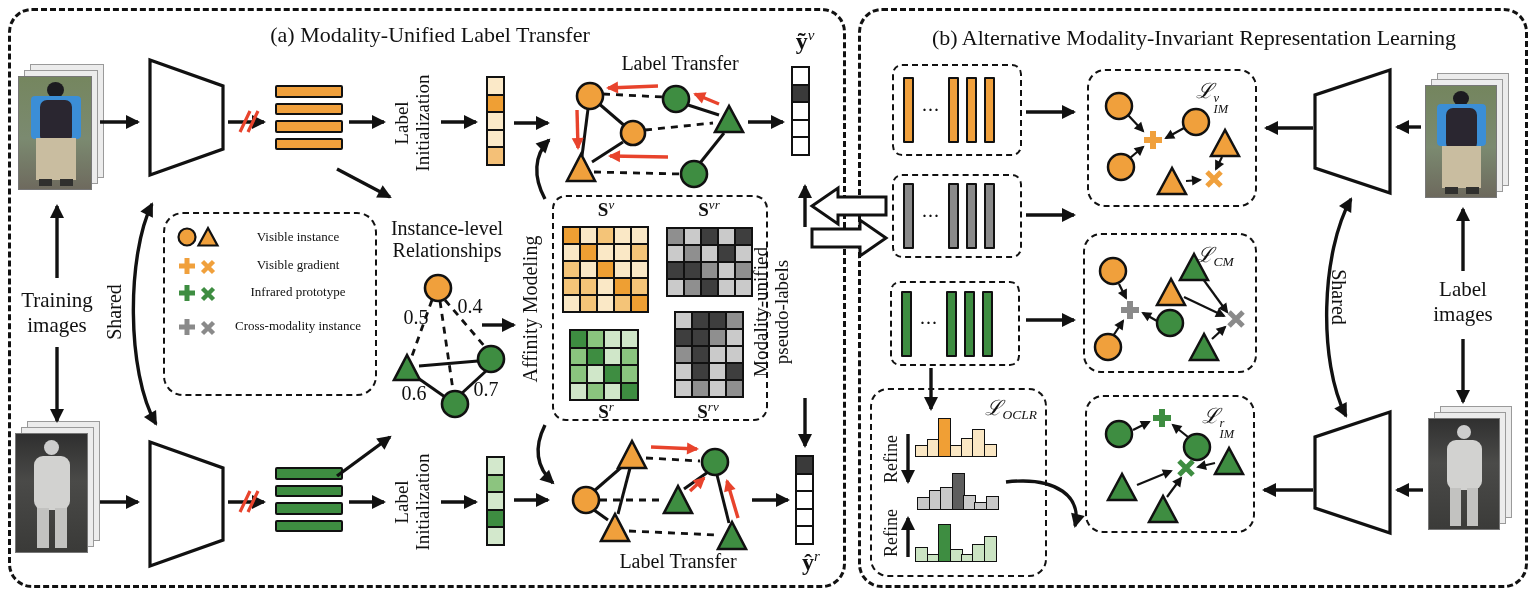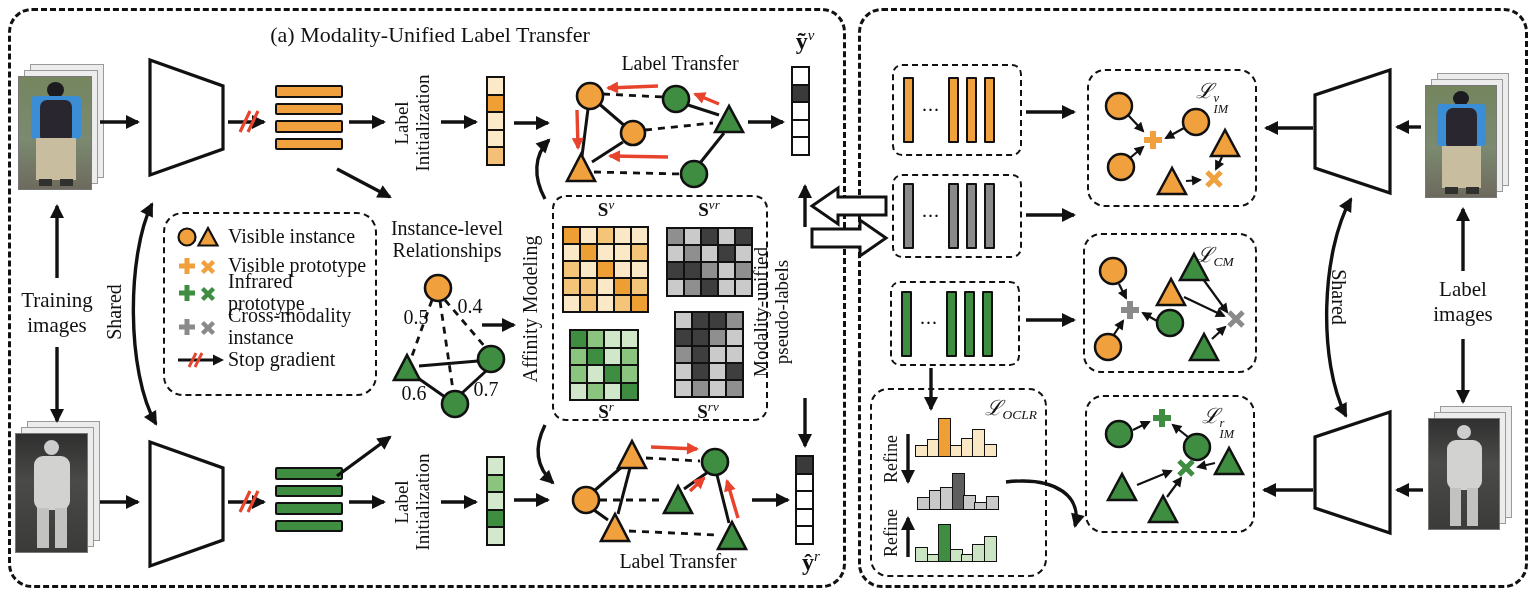--- a/index.html
+++ b/index.html
@@ -19,21 +19,21 @@
   .vec{position:absolute;display:flex;flex-direction:column;background:#111;padding:2px;gap:2px;z-index:4;}
   .vec .cell{width:15px;height:15.5px;}
   .hist{position:absolute;display:flex;align-items:flex-end;z-index:4;}
   .hist .bar{border:1.6px solid #111;margin-left:-1.6px;}
   .membox{position:absolute;display:flex;align-items:center;gap:7px;padding-left:9px;z-index:4;}
   .membox .mbar{width:11px;height:66px;border:2px solid #111;border-radius:1px;}
   .membox .dots{font-size:15px;font-weight:bold;letter-spacing:1px;margin:0 1px;}
   .fbars{position:absolute;display:flex;flex-direction:column;gap:5px;z-index:4;}
   .fbars .fbar{width:68px;height:12.5px;border:2px solid #111;border-radius:2px;}
   .legend-row{display:flex;align-items:center;}
-  .legend-label{flex:1;font-size:20px;line-height:1.08;}
+  .legend-label{flex:1;text-align:center;font-size:13px;line-height:1.08;}
   .legend-icons{width:52px;display:flex;align-items:center;}
   .photo-stack{position:absolute;z-index:3;}
   .ghost{position:absolute;width:100%;height:100%;background:#ececec;border:1px solid #9a9a9a;}
   .photo{position:absolute;left:0;top:0;width:100%;height:100%;overflow:hidden;border:1px solid #777;}
   .photo>div{position:absolute;}
   .mathlab{position:absolute;z-index:6;font-size:20px;font-style:italic;}
   .mathlab .scr{font-style:italic;font-size:21px;}
   .stack{display:inline-flex;flex-direction:column;font-size:12.5px;line-height:11px;vertical-align:-4px;font-style:italic;}
   .subonly{font-size:13.5px;font-style:italic;vertical-align:-4px;}
   .veclab{position:absolute;z-index:6;font-size:24px;font-weight:bold;text-align:center;}
@@ -97,20 +97,21 @@
     <div class="ghost" style="left:6px;top:-6px;"></div>
     <div class="photo" style="background:linear-gradient(180deg,#303030,#4b4b49 40%,#3b3b39);">
       <div style="left:28px;top:6px;width:14px;height:14px;border-radius:50%;background:#cdcdcd;filter:blur(.6px);"></div>
       <div style="left:18px;top:21px;width:35px;height:50px;border-radius:9px;background:#d2d2d0;filter:blur(.7px);"></div>
       <div style="left:21px;top:69px;width:11px;height:38px;background:#c2c2c0;filter:blur(.7px);"></div>
       <div style="left:38px;top:69px;width:11px;height:38px;background:#c2c2c0;filter:blur(.7px);"></div>
     </div>
   </div>
 
   <div class="txt ctr" style="left:180px;top:22px;width:500px;font-size:22px;">(a) Modality-Unified Label Transfer</div>
+  <div class="txt ctr" style="left:870px;top:25px;width:648px;font-size:22px;">(b) Alternative Modality-Invariant Representation Learning</div>
   <div class="txt ctr" style="left:8px;top:288px;width:98px;font-size:21px;line-height:1.2;">Training images</div>
   <div class="txt ctr" style="left:1418px;top:277px;width:90px;font-size:21px;line-height:1.2;">Label images</div>
   <div class="txt ctr" style="left:600px;top:52px;width:160px;font-size:20px;">Label Transfer</div>
   <div class="txt ctr" style="left:598px;top:550px;width:160px;font-size:20px;">Label Transfer</div>
   <div class="txt ctr" style="left:380px;top:217px;width:134px;font-size:20px;line-height:1.12;">Instance-level Relationships</div>
 
   <div class="vtextR" style="left:186px;top:118px;font-size:21px;">Encoder</div>
   <div class="vtextR" style="left:186px;top:503px;font-size:21px;">Encoder</div>
   <div class="vtextR" style="left:1351px;top:131px;font-size:21px;">Encoder</div>
   <div class="vtextR" style="left:1351px;top:472px;font-size:21px;">Encoder</div>
@@ -179,49 +180,39 @@
       </span>
       <span class="legend-label">Visible instance</span>
     </div>
     <div class="legend-row" style="height:27px;">
       <span class="legend-icons">
         <svg width="46" height="22">
           <path d="M3,11 H19 M11,3 V19" stroke="#F0A03C" stroke-width="5"></path>
           <path d="M26.5,6.5 L37.5,17.5 M26.5,17.5 L37.5,6.5" stroke="#F0A03C" stroke-width="4.4"></path>
         </svg>
       </span>
-      <span class="legend-label">Visible prototype</span>
+      <span class="legend-label">Visible gradient</span>
     </div>
     <div class="legend-row" style="height:27px;">
       <span class="legend-icons">
         <svg width="46" height="22">
           <path d="M3,11 H19 M11,3 V19" stroke="#3E8D41" stroke-width="5"></path>
           <path d="M26.5,6.5 L37.5,17.5 M26.5,17.5 L37.5,6.5" stroke="#3E8D41" stroke-width="4.4"></path>
         </svg>
       </span>
       <span class="legend-label">Infrared prototype</span>
     </div>
     <div class="legend-row" style="height:41px;">
       <span class="legend-icons">
         <svg width="46" height="22">
           <path d="M3,11 H19 M11,3 V19" stroke="#8A8A8A" stroke-width="5"></path>
           <path d="M26.5,6.5 L37.5,17.5 M26.5,17.5 L37.5,6.5" stroke="#8A8A8A" stroke-width="4.4"></path>
         </svg>
       </span>
       <span class="legend-label">Cross-modality instance</span>
-    </div>
-    <div class="legend-row" style="height:26px;">
-      <span class="legend-icons">
-        <svg width="50" height="18">
-          <line x1="2" y1="9" x2="38" y2="9" stroke="#111" stroke-width="3"></line>
-          <polygon points="37,3.5 48,9 37,14.5" fill="#111"></polygon>
-          <path d="M13,16 L20,2 M19,16 L26,2" stroke="#E8432C" stroke-width="2.8"></path>
-        </svg>
-      </span>
-      <span class="legend-label">Stop gradient</span>
     </div>
   </div>
 
   <div class="fbars" style="left:275px;top:85px;">
       <div class="fbar" style="background: rgb(240, 160, 60);"></div>
       <div class="fbar" style="background: rgb(240, 160, 60);"></div>
       <div class="fbar" style="background: rgb(240, 160, 60);"></div>
       <div class="fbar" style="background: rgb(240, 160, 60);"></div>
     </div>
   <div class="fbars" style="left:275px;top:467px;">

